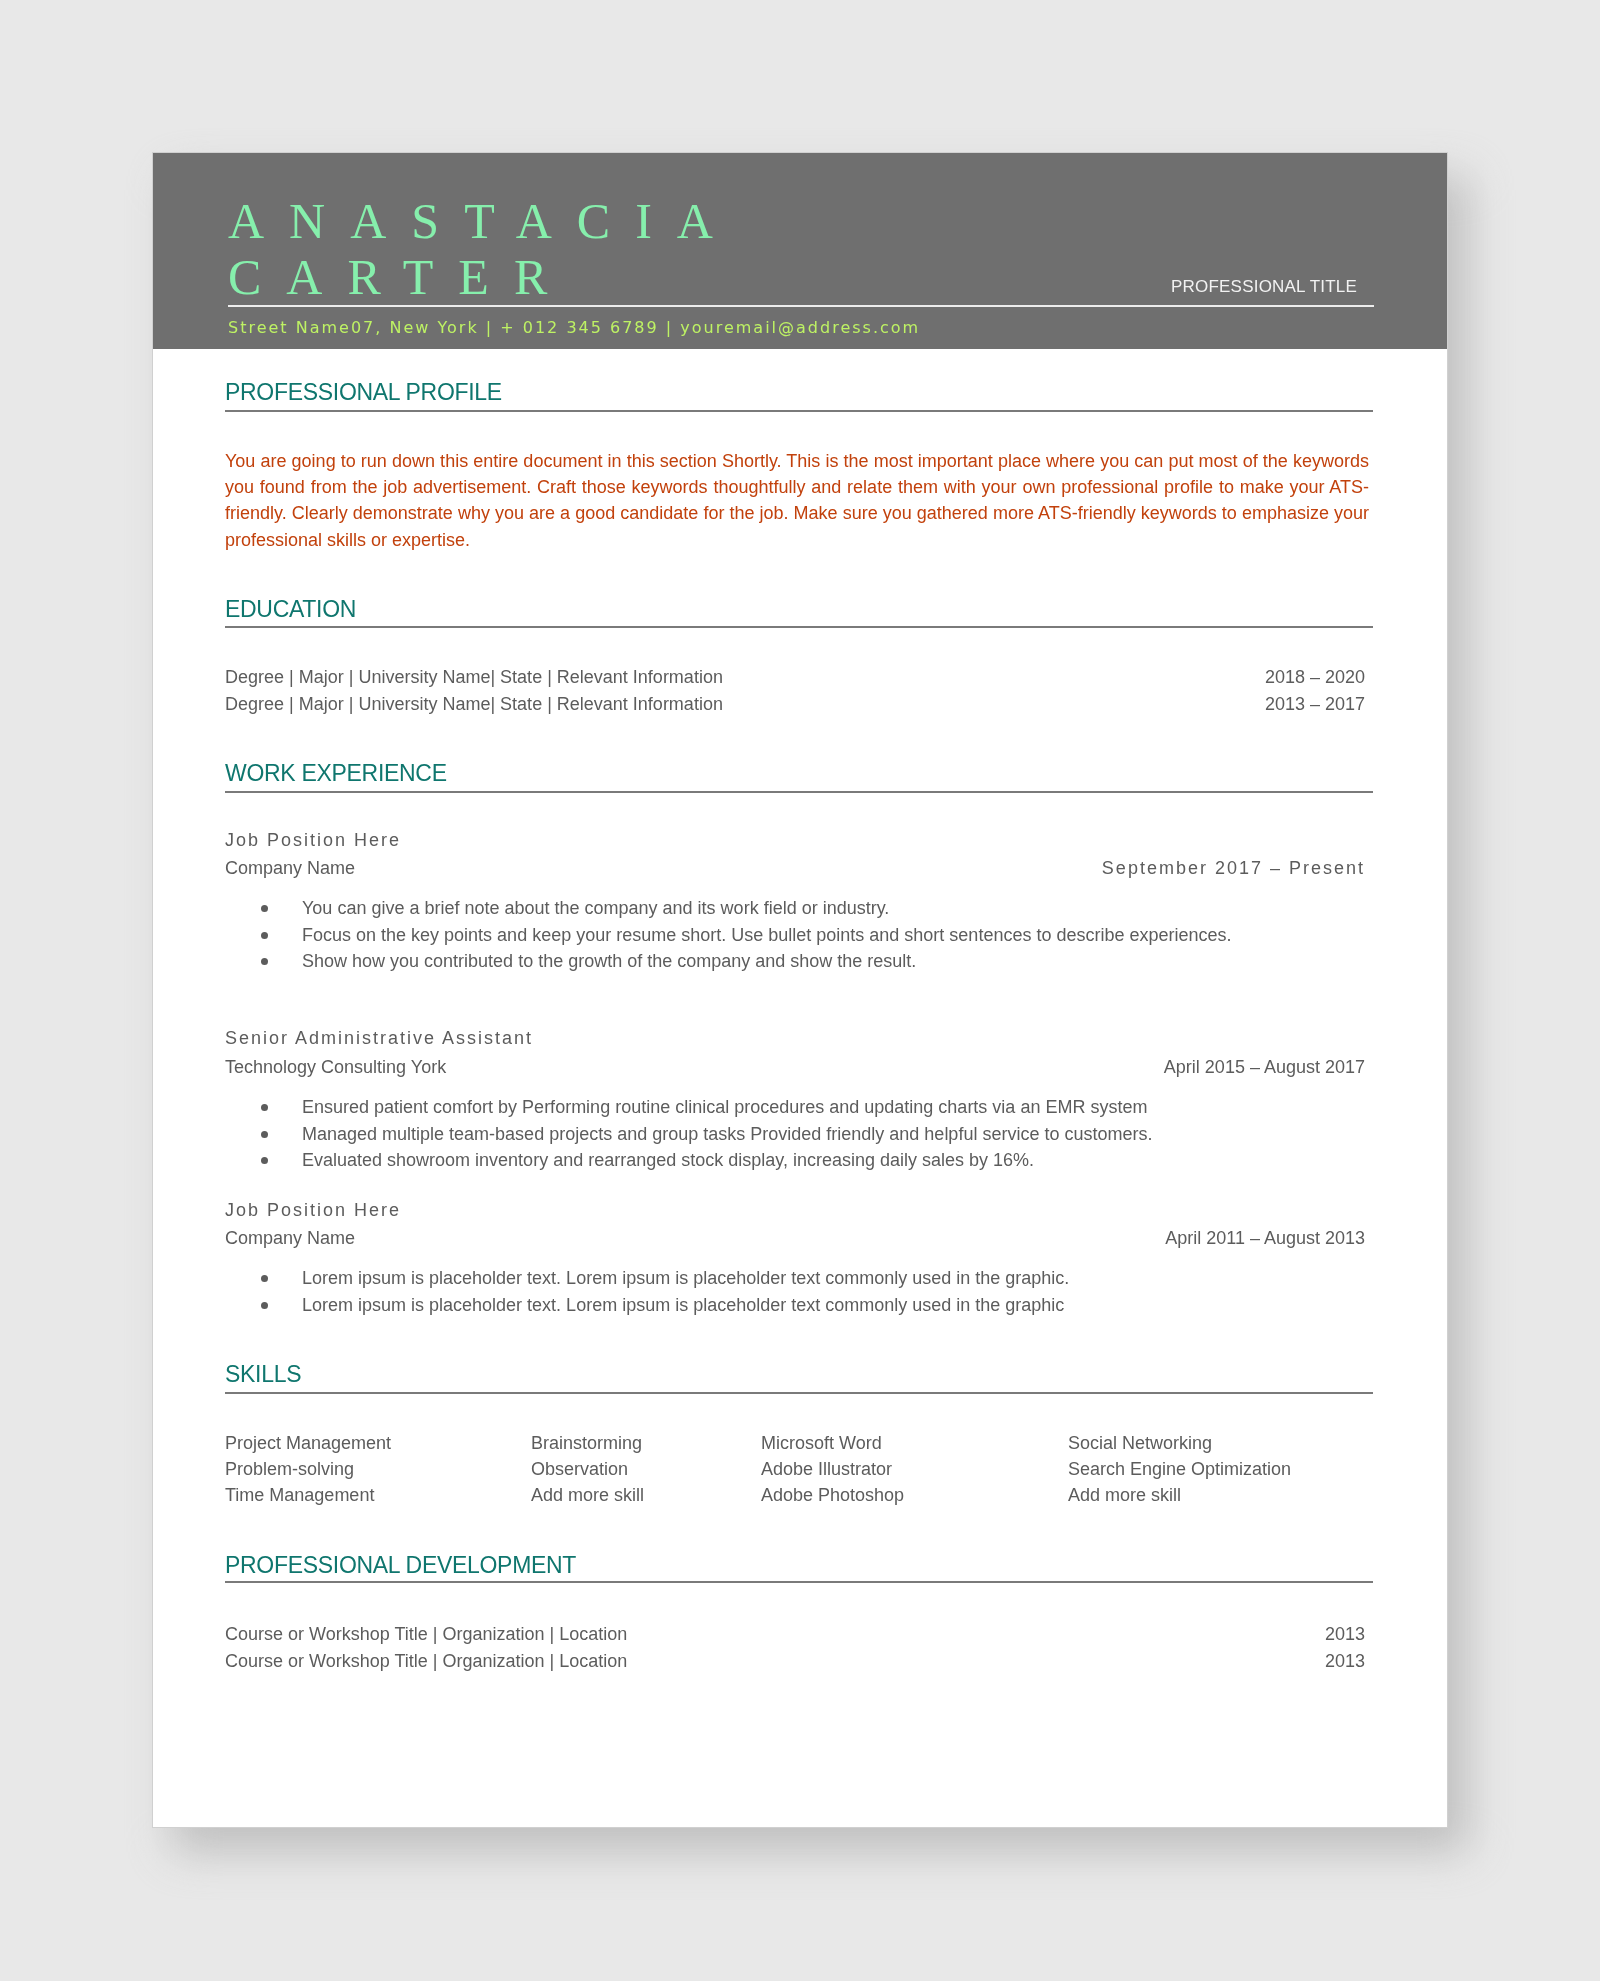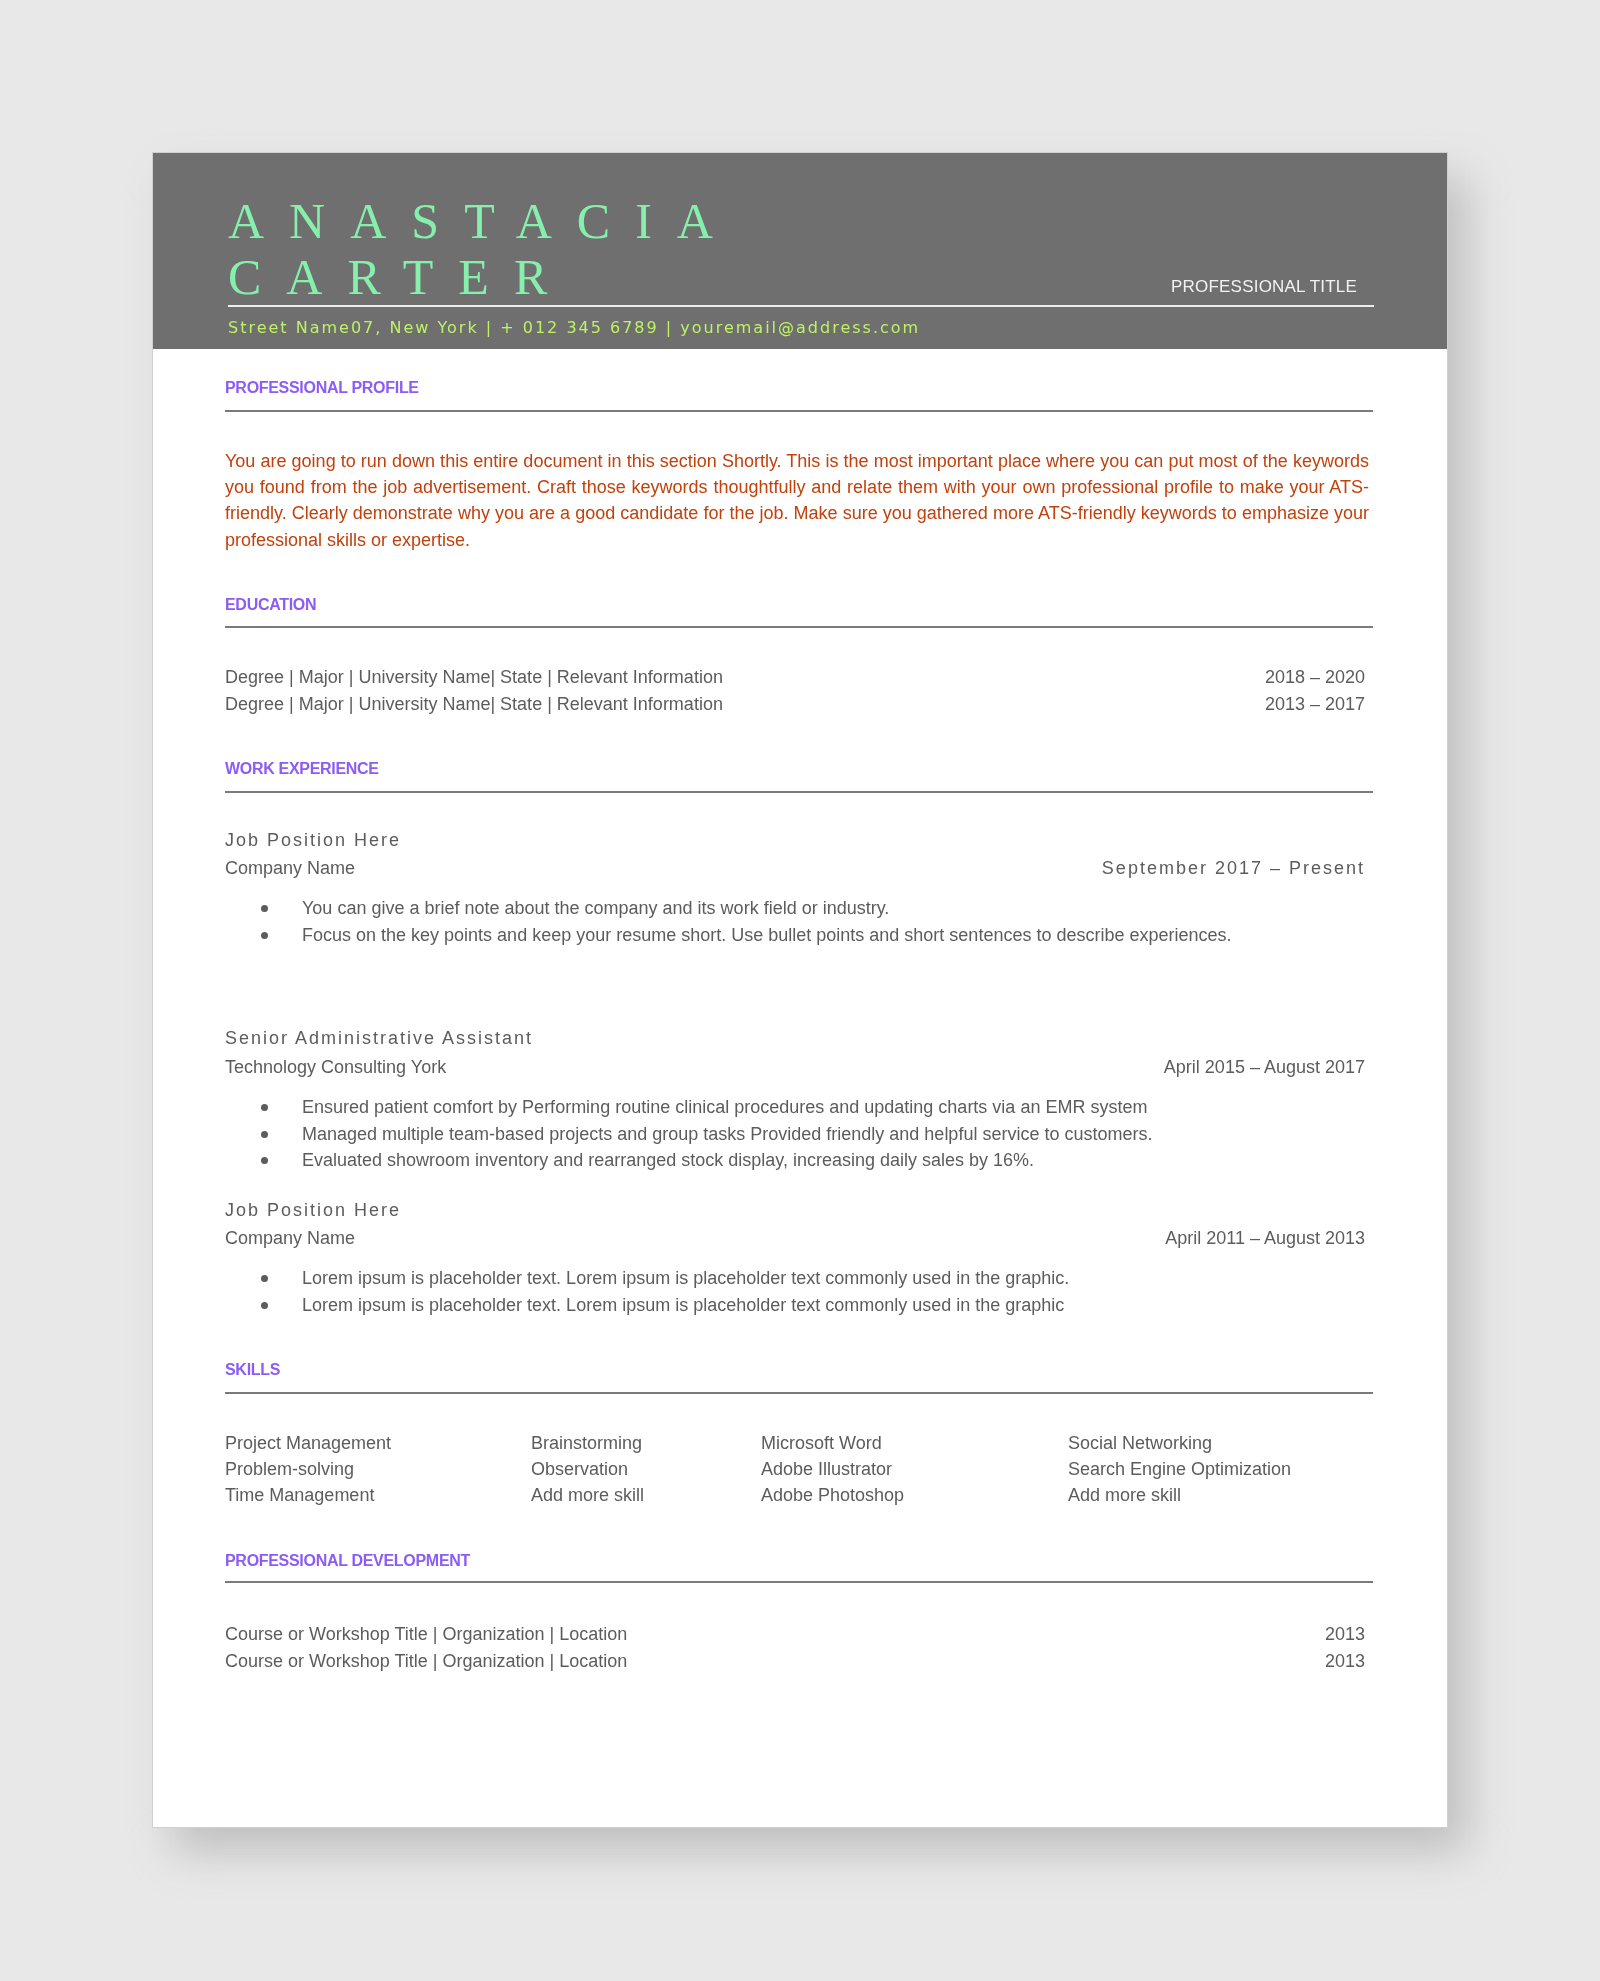--- a/index.html
+++ b/index.html
@@ -34,21 +34,21 @@
     position: absolute; left: 75px; top: 152px; width: 1146px; height: 2px; background: #ededed;
   }
   .contact {
     position: absolute; left: 75px; top: 165px;
     color: #bef264; font-size: 16px; letter-spacing: 2px;
     font-family: "DejaVu Sans", sans-serif;
   }
 
   .content { position: absolute; left: 72px; top: 0; width: 1148px; }
   .section-title {
-    position: absolute; left: 0; font-size: 16px; font-weight: bold; color: #8b5cf6;
+    position: absolute; left: 0; font-size: 23px; font-weight: normal; color: #0f766e;
     letter-spacing: -0.3px;
   }
   .section-rule { position: absolute; left: 0; width: 1148px; height: 2px; background: #7a7a7a; }
 
   .para {
     position: absolute; left: 0; width: 1144px; font-size: 18px; line-height: 26.2px;
     color: #c2410c; text-align: justify;
   }
 
   .row {
@@ -112,20 +112,21 @@
     <div class="section-rule" style="top:638px;"></div>
 
     <div class="job-title" style="top:677px;">Job Position Here</div>
     <div class="row" style="top:702px;">
       <span class="l">Company Name</span>
       <span class="r job-date-spaced">September 2017 – Present</span>
     </div>
     <ul class="bullets" style="top:742px;">
       <li><span class="dot"></span><span>You can give a brief note about the company and its work field or industry.</span></li>
       <li><span class="dot"></span><span>Focus on the key points and keep your resume short. Use bullet points and short sentences to describe experiences.</span></li>
+      <li><span class="dot"></span><span>Show how you contributed to the growth of the company and show the result.</span></li>
     </ul>
 
     <div class="job-title" style="top:875px;">Senior Administrative Assistant</div>
     <div class="row" style="top:901px;">
       <span class="l">Technology Consulting York</span>
       <span class="r">April 2015 –  August 2017</span>
     </div>
     <ul class="bullets" style="top:941px;">
       <li><span class="dot"></span><span>Ensured patient comfort by Performing routine clinical procedures and updating charts via an EMR system</span></li>
       <li><span class="dot"></span><span>Managed multiple team-based projects and group tasks Provided friendly and helpful service to customers.</span></li>

